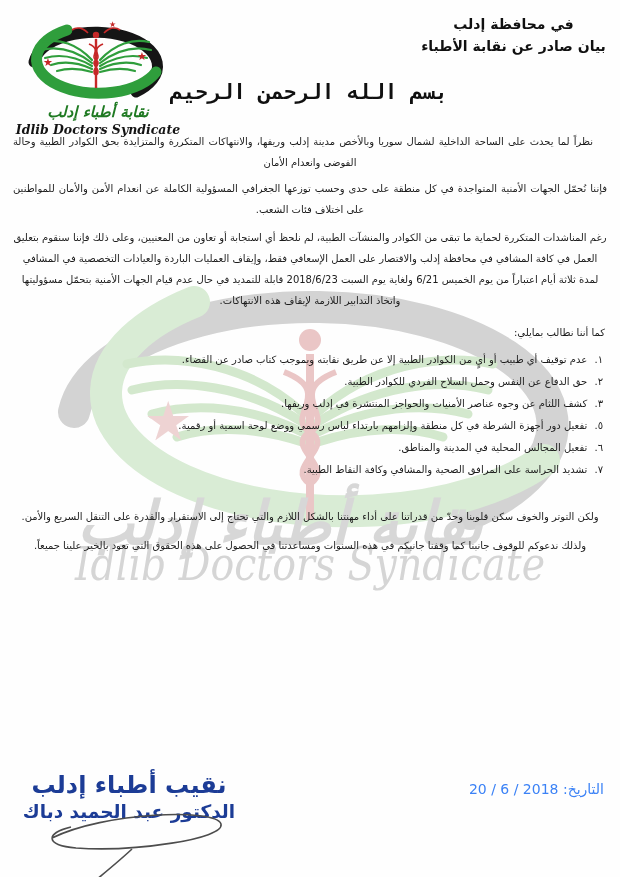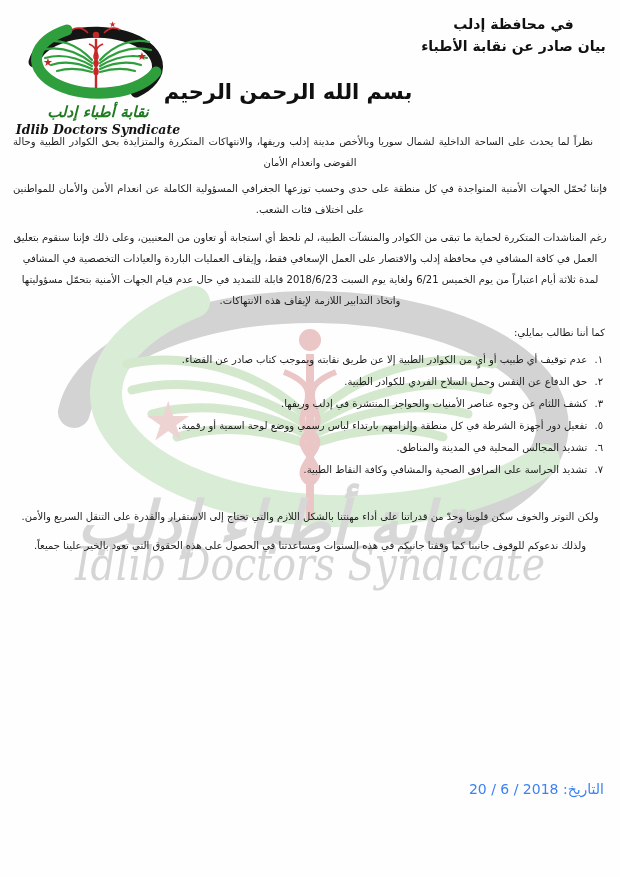--- a/index.html
+++ b/index.html
@@ -19,22 +19,22 @@
   .logo-arabic{
     direction:rtl;font-size:15px;font-weight:700;font-style:italic;
     color:#1f7a22;line-height:1.05;margin-top:-3px;letter-spacing:1px;
   }
   .logo-english{
     font-family:"DejaVu Serif",serif;font-style:italic;font-weight:700;
     font-size:12.5px;color:#131313;margin-top:1px;white-space:nowrap;
   }
   
   .basmala{
-    position:absolute;top:80px;left:118px;width:340px;
-    direction:rtl;text-align:center;font-size:21px;font-weight:700;color:#101010;z-index:2;
+    position:absolute;top:80px;left:139px;width:340px;
+    direction:rtl;text-align:center;font-size:21px;font-weight:700;color:#101010;z-index:2;font-family:Liberation Mono, monospace;
   }
   
   .watermark{position:absolute;top:262px;left:22px;width:576px;height:340px;z-index:0;}
   
   .body-text{
     position:absolute;top:131px;left:13px;width:594px;z-index:1;
     direction:rtl;font-size:10px;line-height:21px;text-align:justify;color:#1b1b1b;
   }
   .body-text p{margin:0 0 5px 0;text-align:justify;text-align-last:center;}
   .para-1{text-indent:14px;}
@@ -140,27 +140,35 @@
     <p class="para-1">نظراً لما يحدث على الساحة الداخلية لشمال سوريا وبالأخص مدينة إدلب وريفها، والانتهاكات المتكررة والمتزايدة بحق الكوادر الطبية وحالة الفوضى وانعدام الأمان</p>
     <p class="para-2">فإننا نُحمّل الجهات الأمنية المتواجدة في كل منطقة على حدى وحسب توزعها الجغرافي المسؤولية الكاملة عن انعدام الأمن والأمان للمواطنين على اختلاف فئات الشعب.</p>
     <p class="para-3"><span>رغم المناشدات المتكررة لحماية ما تبقى من الكوادر والمنشآت الطبية، لم نلحظ أي استجابة أو تعاون من المعنيين،</span> <span class="bold-seg">وعلى ذلك فإننا سنقوم بتعليق العمل في كافة المشافي في محافظة إدلب والاقتصار على العمل الإسعافي فقط، وإيقاف العمليات الباردة والعيادات التخصصية في المشافي لمدة ثلاثة أيام اعتباراً من يوم الخميس 6/21 ولغاية يوم السبت 2018/6/23 قابلة للتمديد في حال عدم قيام الجهات الأمنية بتحمّل مسؤوليتها واتخاذ التدابير اللازمة لإيقاف هذه الانتهاكات.</span></p>
     <p class="demands-intro">كما أننا نطالب بمايلي:</p>
 
     <div class="demands">
       <div class="demand"><span class="num">١.</span> <span>عدم توقيف أي طبيب أو أيٍ من الكوادر الطبية إلا عن طريق نقابته وبموجب كتاب صادر عن القضاء.</span></div>
       <div class="demand"><span class="num">٢.</span> <span>حق الدفاع عن النفس وحمل السلاح الفردي للكوادر الطبية.</span></div>
       <div class="demand"><span class="num">٣.</span> <span>كشف اللثام عن وجوه عناصر الأمنيات والحواجز المنتشرة في إدلب وريفها.</span></div>
       <div class="demand"><span class="num">٥.</span> <span>تفعيل دور أجهزة الشرطة في كل منطقة وإلزامهم بارتداء لباس رسمي ووضع لوحة اسمية أو رقمية.</span></div>
-      <div class="demand"><span class="num">٦.</span> <span>تشديد المجالس المحلية في المدينة والمناطق.</span></div>
+      <div class="demand"><span class="num">٦.</span> <span>تفعيل المجالس المحلية في المدينة والمناطق.</span></div>
       <div class="demand"><span class="num">٧.</span> <span>تشديد الحراسة على المرافق الصحية والمشافي وكافة النقاط الطبية.</span></div>
     </div>
 
     <p class="para-6">ولكن التوتر والخوف سكن قلوبنا وحدّ من قدراتنا على أداء مهنتنا بالشكل اللازم والتي تحتاج إلى الاستقرار والقدرة على التنقل السريع والأمن.</p>
     <p class="para-7">ولذلك ندعوكم للوقوف جانبنا كما وقفنا جانبكم في هذه السنوات ومساعدتنا في الحصول على هذه الحقوق التي تعود بالخير علينا جميعاً.</p>
   </div>
 
+  <div class="signature">
+    <div class="sig-title">نقيب أطباء إدلب</div>
+    <div class="sig-name">الدكتور عبد الحميد دباك</div>
+    <svg class="sig-swoosh" viewBox="0 0 230 115">
+      <path d="M 38,42 C 90,16 202,12 207,28 C 211,43 120,56 62,52 C 30,49 32,37 57,31" fill="none" stroke="#4d4d4d" stroke-width="1.6"></path>
+      <path d="M 118,53 C 100,70 76,88 52,110" fill="none" stroke="#4d4d4d" stroke-width="1.6"></path>
+    </svg>
+  </div>
 
   <div class="date-line">
     <span>التاريخ:</span>
     <span class="value">20 / 6 / 2018</span>
   </div>
 
 </div>
 
 </body></html>

